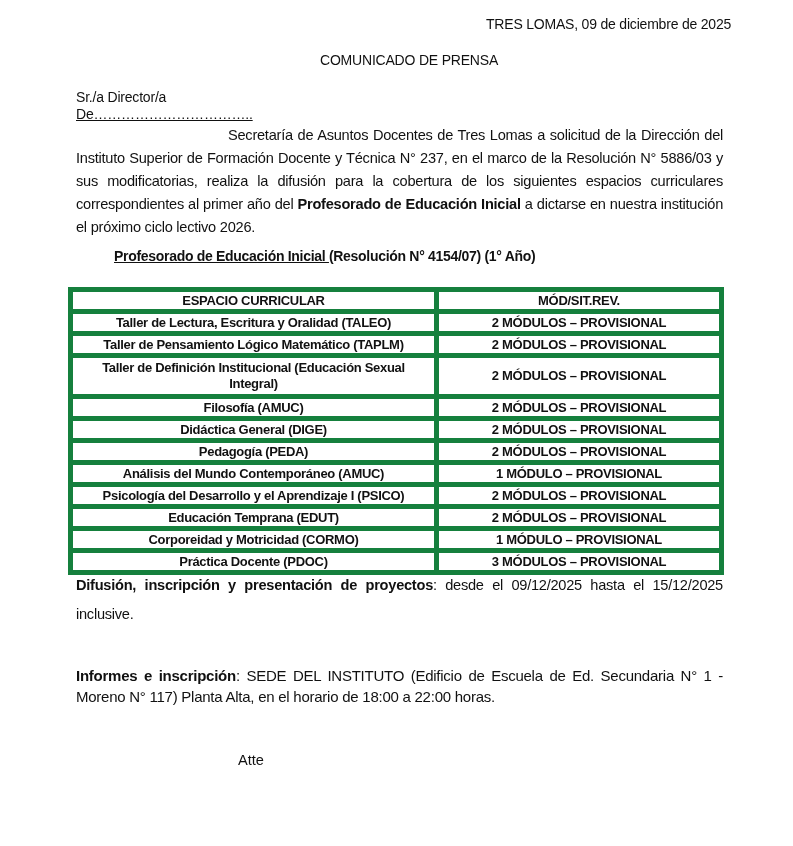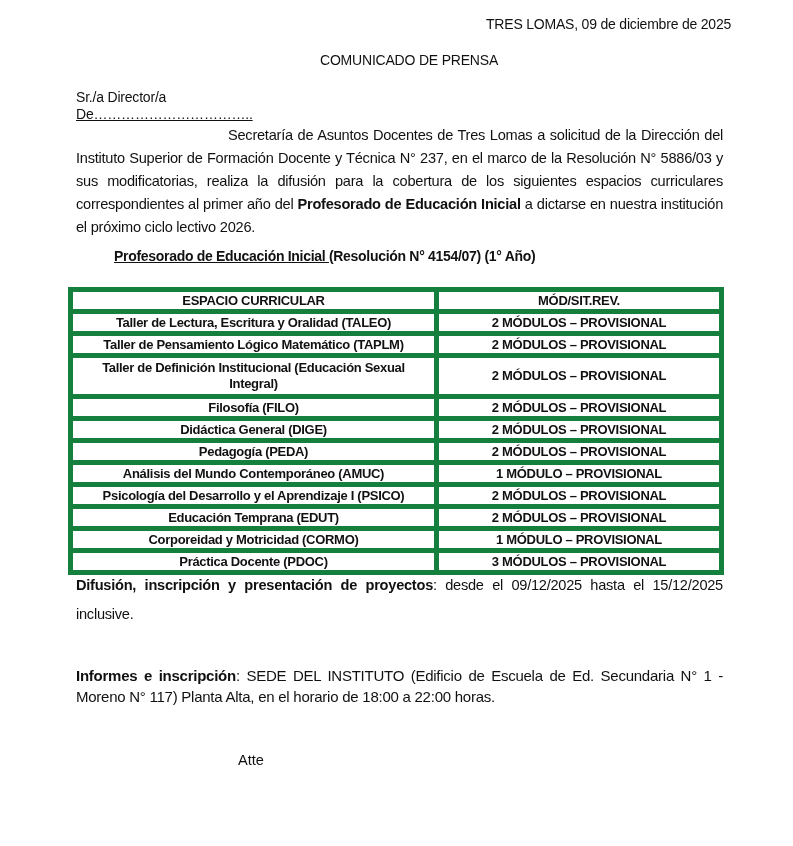--- a/index.html
+++ b/index.html
@@ -161,21 +161,21 @@
       </tr>
       <tr>
         <td class="space">Taller de Pensamiento Lógico Matemático (TAPLM)</td>
         <td class="mod">2 MÓDULOS – PROVISIONAL</td>
       </tr>
       <tr class="tall">
         <td class="space">Taller de Definición Institucional (Educación Sexual Integral)</td>
         <td class="mod">2 MÓDULOS – PROVISIONAL</td>
       </tr>
       <tr>
-        <td class="space">Filosofía (FILO)</td>
+        <td class="space">Filosofía (AMUC)</td>
         <td class="mod">2 MÓDULOS – PROVISIONAL</td>
       </tr>
       <tr>
         <td class="space">Didáctica General (DIGE)</td>
         <td class="mod">2 MÓDULOS – PROVISIONAL</td>
       </tr>
       <tr>
         <td class="space">Pedagogía (PEDA)</td>
         <td class="mod">2 MÓDULOS – PROVISIONAL</td>
       </tr>

